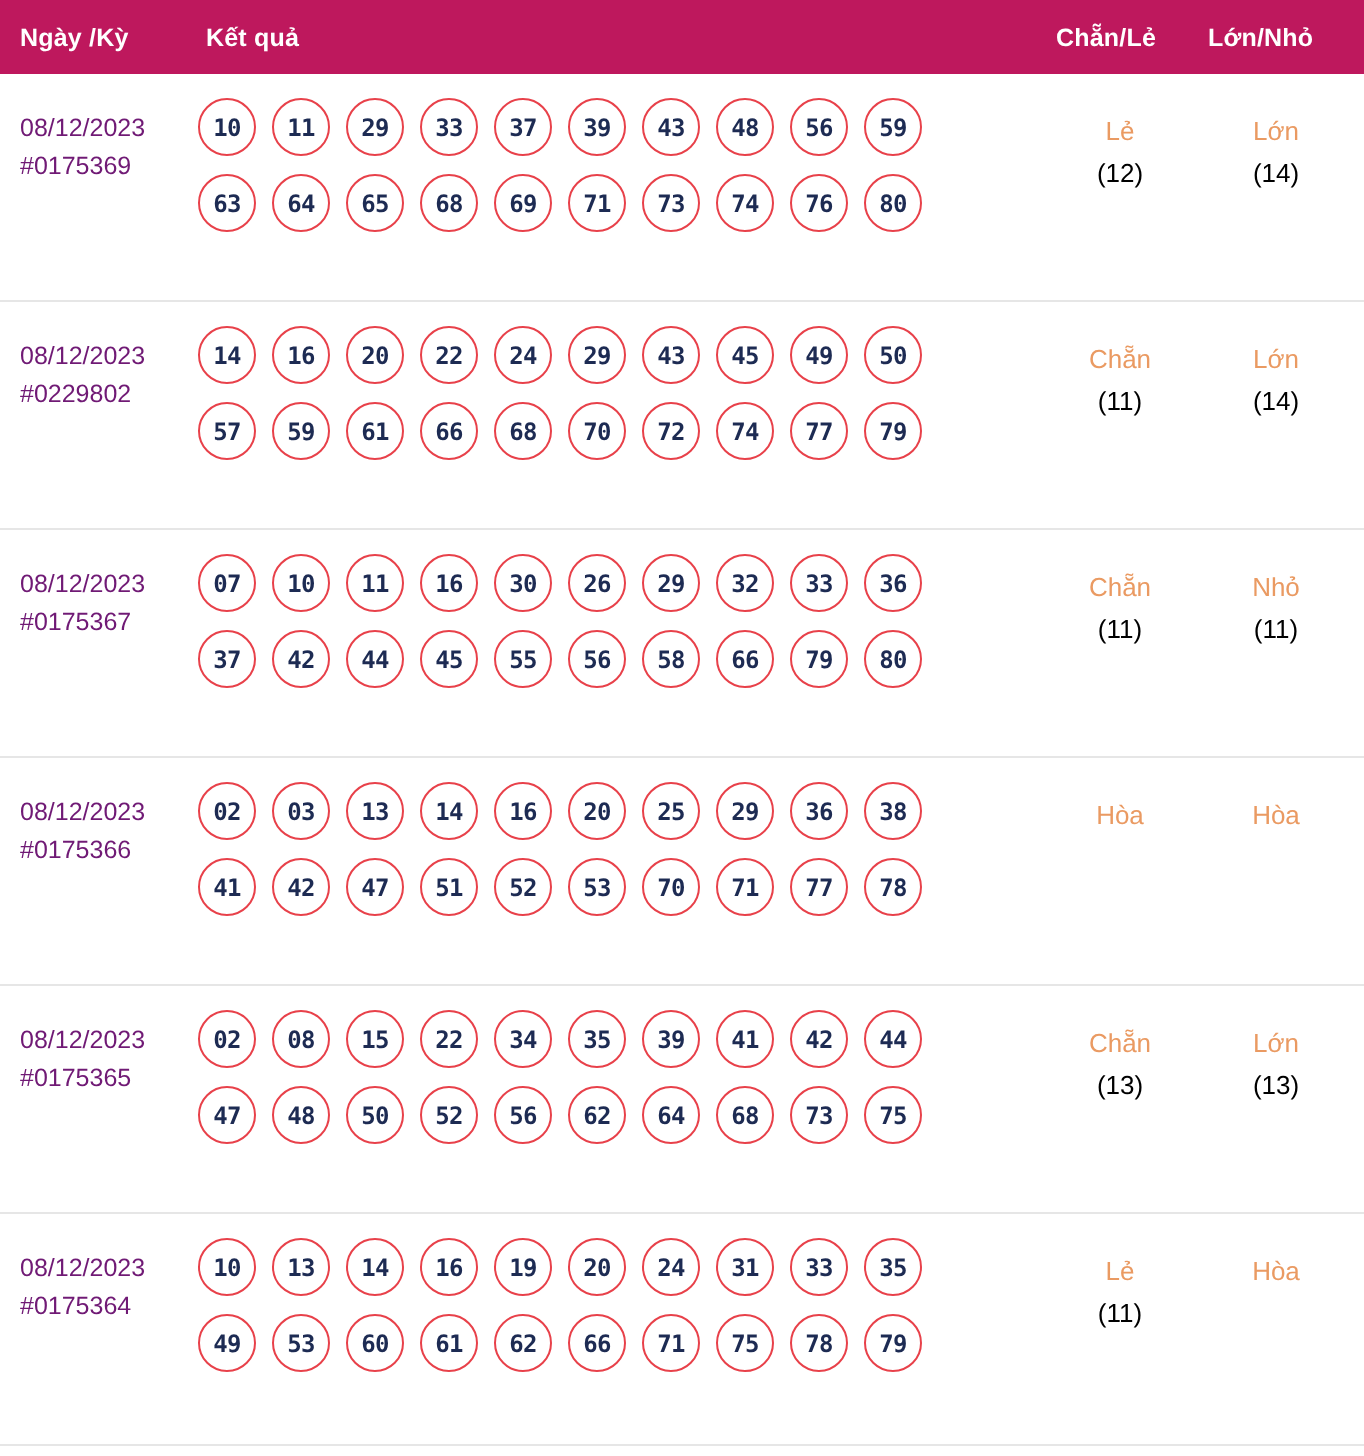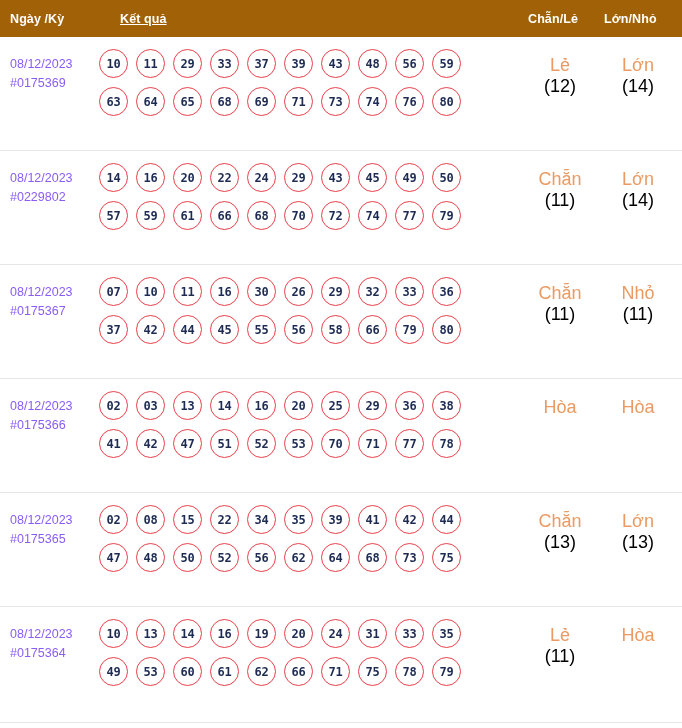--- a/index.html
+++ b/index.html
@@ -17,51 +17,51 @@
   .table-wrap {
     width: 682px;
     height: 728px;
     position: relative;
     background: #ffffff;
   }
 
   
   .thead {
     height: 37px;
-    background: #a16207;
+    background: #be185d;
     display: flex;
     align-items: center;
     position: relative;
   }
   .th {
     color: #ffffff;
     font-size: 12.5px;
     font-weight: bold;
     letter-spacing: 0.1px;
     white-space: nowrap;
   }
   .th-date   { position: absolute; left: 10px; }
-  .th-result { position: absolute; left: 120px; text-decoration: underline; }
+  .th-result { position: absolute; left: 103px; }
   .th-oddeven{ position: absolute; left: 528px; }
   .th-bigsm  { position: absolute; left: 604px; }
 
   
   .row {
     position: relative;
     border-bottom: 1px solid #e6e6e6;
     box-sizing: border-box;
     height: 114px;
   }
   .row:last-child { height: 116px; }
 
   .cell-date {
     position: absolute;
     left: 10px;
     top: 18px;
-    color: #8b5cf6;
+    color: #701a75;
     font-size: 12.5px;
     line-height: 19px;
     white-space: nowrap;
   }
   .date-line, .code-line { display: block; }
 
   .cell-result {
     position: absolute;
     left: 99px;
     top: 12px;
@@ -86,21 +86,21 @@
     font-weight: bold;
     color: #1d2b53;
     letter-spacing: -0.3px;
     background: #ffffff;
   }
 
   .cell-stat {
     position: absolute;
     top: 18px;
     color: #ea9a62;
-    font-size: 18px;
+    font-size: 13px;
     line-height: 21px;
     text-align: center;
     white-space: nowrap;
   }
   .cell-oddeven { left: 520px; width: 80px; }
   .cell-bigsmall{ left: 598px; width: 80px; }
   .stat-label { display: block; }
   .stat-count { display: block; color: #000000; }
   .stat-count:empty { display: none; }
 </style>

